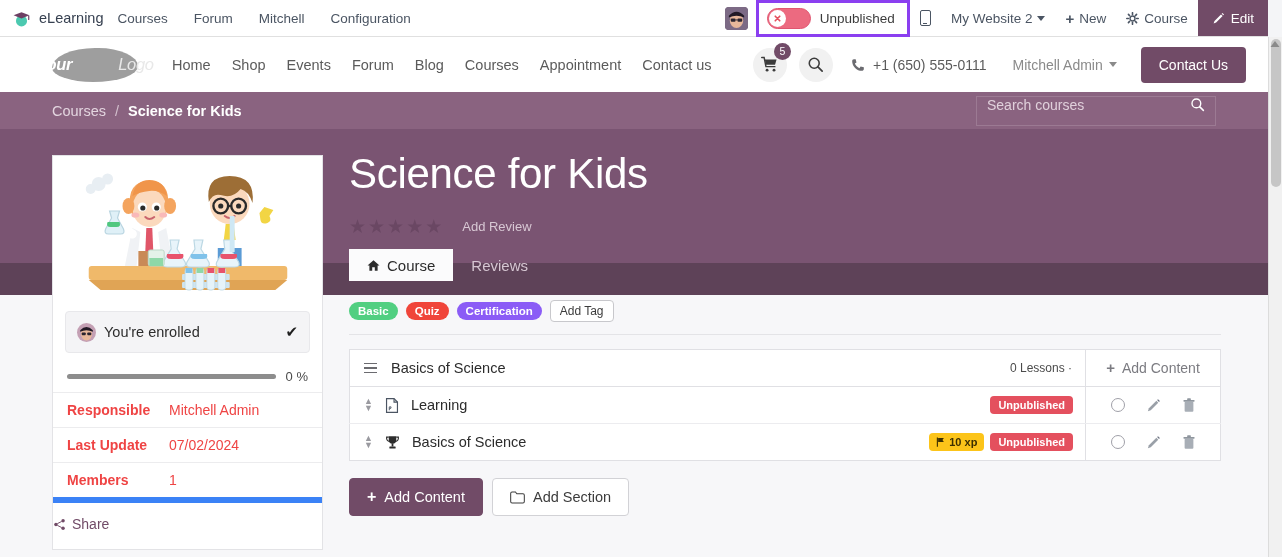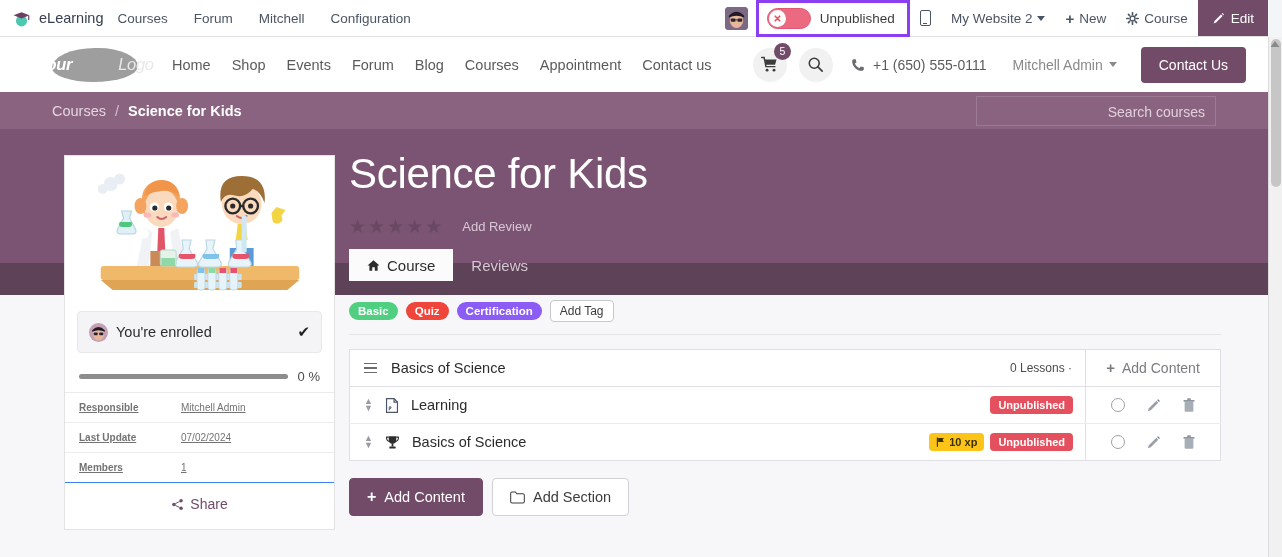--- a/index.html
+++ b/index.html
@@ -125,23 +125,22 @@
     z-index: 15;
   }
   .crumb { display: flex; align-items: center; gap: 9px; margin-left: 52px; font-size: 14.5px; }
   .crumb .c-link { color: #e3d5df; }
   .crumb .c-sep { color: #d3c0cd; }
   .crumb .c-cur { color: #ffffff; font-weight: bold; }
   .crumb-search {
     margin-left: auto; margin-right: 52px;
     width: 240px; height: 30px;
     border: 1px solid #9c7a93;
-    display: flex; align-items: flex-end;
-    padding: 7px 10px;
-    flex-direction: column;
+    display: flex; align-items: flex-start;
+    padding: 0 10px;
   }
   .crumb-search .ph { color: #e0d0db; font-size: 14px; flex: 1; }
 
   
   .hero {
     position: absolute; top: 129px; left: 0;
     width: 1268px; height: 134px;
     background: #7a5472;
     z-index: 5;
   }
@@ -153,21 +152,21 @@
   }
   .page-body {
     position: absolute; top: 295px; left: 0;
     width: 1268px; height: 262px;
     background: #f7f7f9;
     z-index: 5;
   }
 
   
   .side-card {
-    position: absolute; top: 155px; left: 64px;
+    position: absolute; top: 155px; left: 52px;
     width: 271px;
     background: #ffffff;
     border: 1px solid #e3e3e6;
     z-index: 12;
     padding-bottom: 6px;
   }
   .thumb { width: 100%; height: 145px; display: block; }
   .enrolled-box {
     margin: 10px 12px 0 12px;
     background: #f4f4f6;
@@ -177,24 +176,24 @@
     display: flex; align-items: center;
     padding: 0 11px;
   }
   .mini-av { width: 19px; height: 19px; border-radius: 50%; overflow: hidden; flex: none; margin-right: 8px; }
   .enrolled-box .etxt { font-size: 14.5px; color: #2c2c2c; }
   .enrolled-box .chk { margin-left: auto; font-size: 15px; color: #1f1f1f; }
   .prog-row { display: flex; align-items: center; gap: 10px; padding: 16px 14px 8px 14px; }
   .prog-track { flex: 1; height: 5px; border-radius: 3px; background: #8d8d8d; }
   .prog-val { font-size: 13px; color: #4b4b4b; white-space: nowrap; }
   .info-tbl { width: 100%; border-collapse: collapse; }
-  .info-tbl td { padding: 9px 8px; font-size: 10px; color: #737373; border-top: 1px solid #ececee; text-decoration: underline; }
+  .info-tbl td { padding: 9px 8px; font-size: 14px; color: #ef4444; border-top: 1px solid #ececee; }
   .info-tbl tr:first-child td { border-top: 1px solid #ececee; }
   .info-tbl td.k { font-weight: bold; padding-left: 14px; width: 108px; }
-  .share-row { text-align: center; padding: 13px 0 8px 0; border-top: 1px solid #3b82f6; }
+  .share-row { text-align: left; padding: 13px 0 8px 0; border-top: 6px solid #3b82f6; }
   .share-row .s { color: #714b67; font-size: 14px; display: inline-flex; align-items: center; gap: 6px; }
 
   
   .main-col { position: absolute; top: 150px; left: 349px; width: 872px; z-index: 12; }
   .course-title { font-size: 42px; color: #ffffff; font-weight: normal; line-height: 1.12; letter-spacing: -0.3px; }
   .rate-row { display: flex; align-items: center; gap: 20px; margin-top: 20px; }
   .stars { display: flex; gap: 2px; }
   .star { font-size: 19px; color: #6a4763; line-height: 1; }
   .addrev { color: #d8c8d4; font-size: 13px; }
   .tabs { display: flex; align-items: flex-end; margin-top: 13px; height: 32px; }

